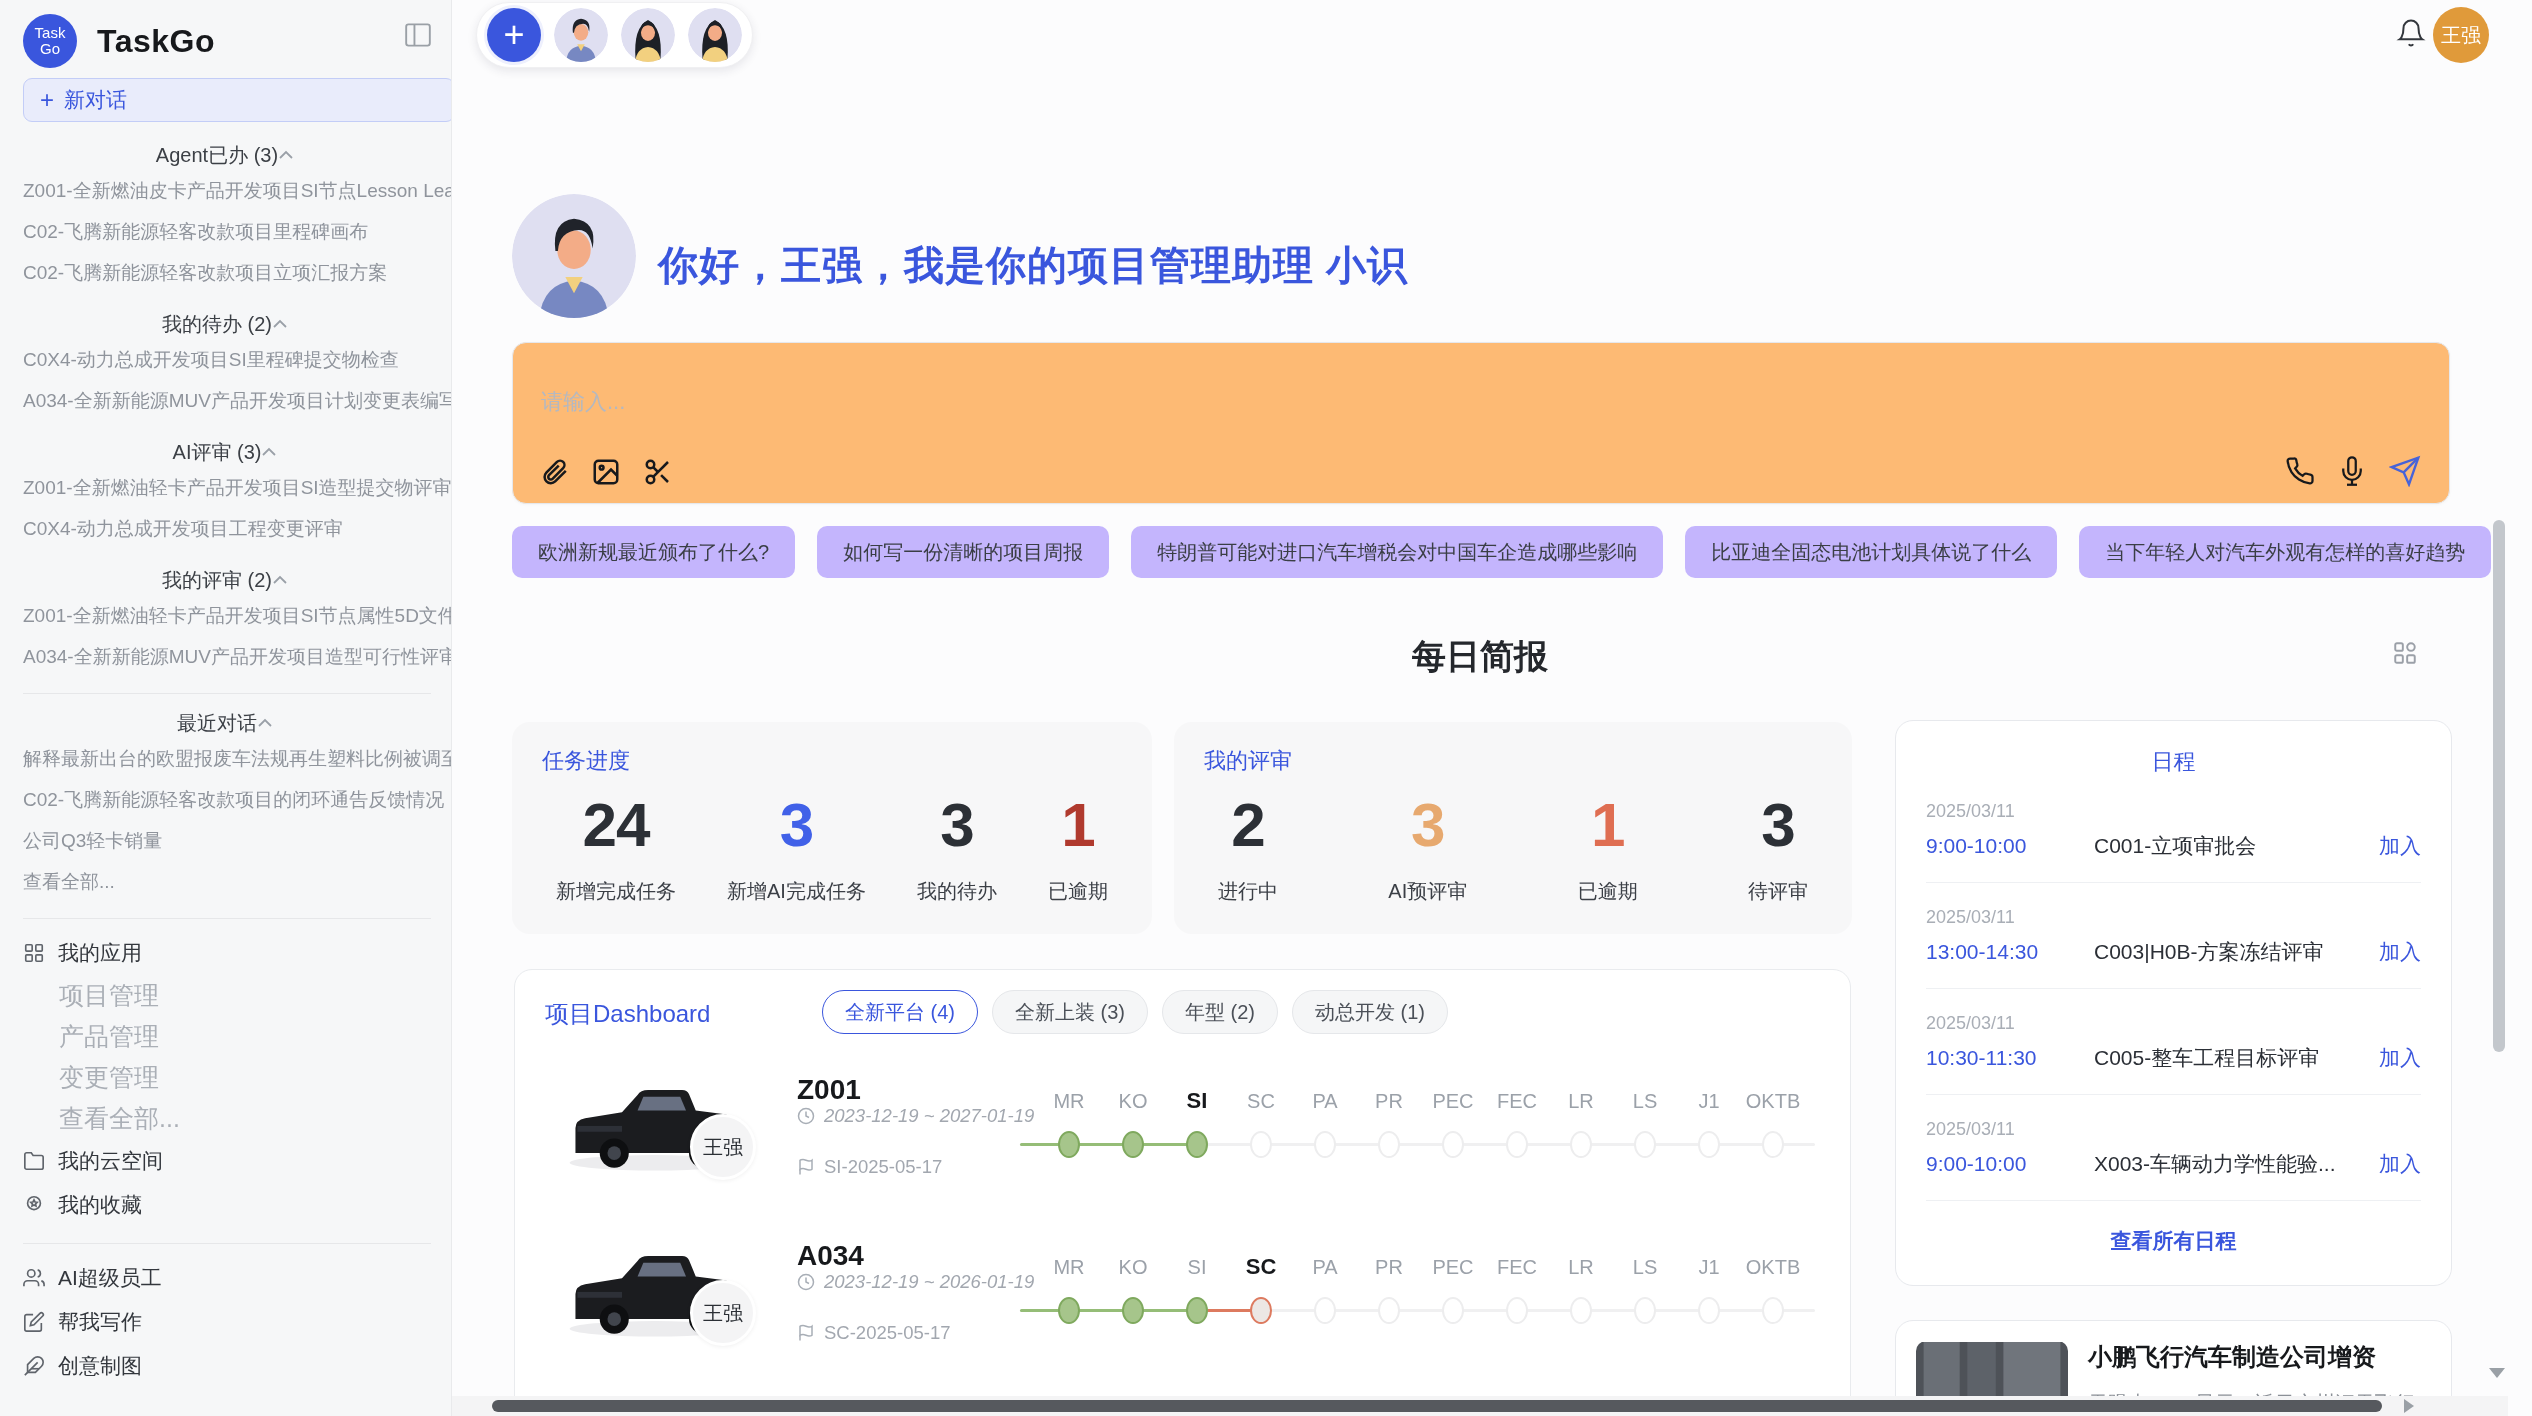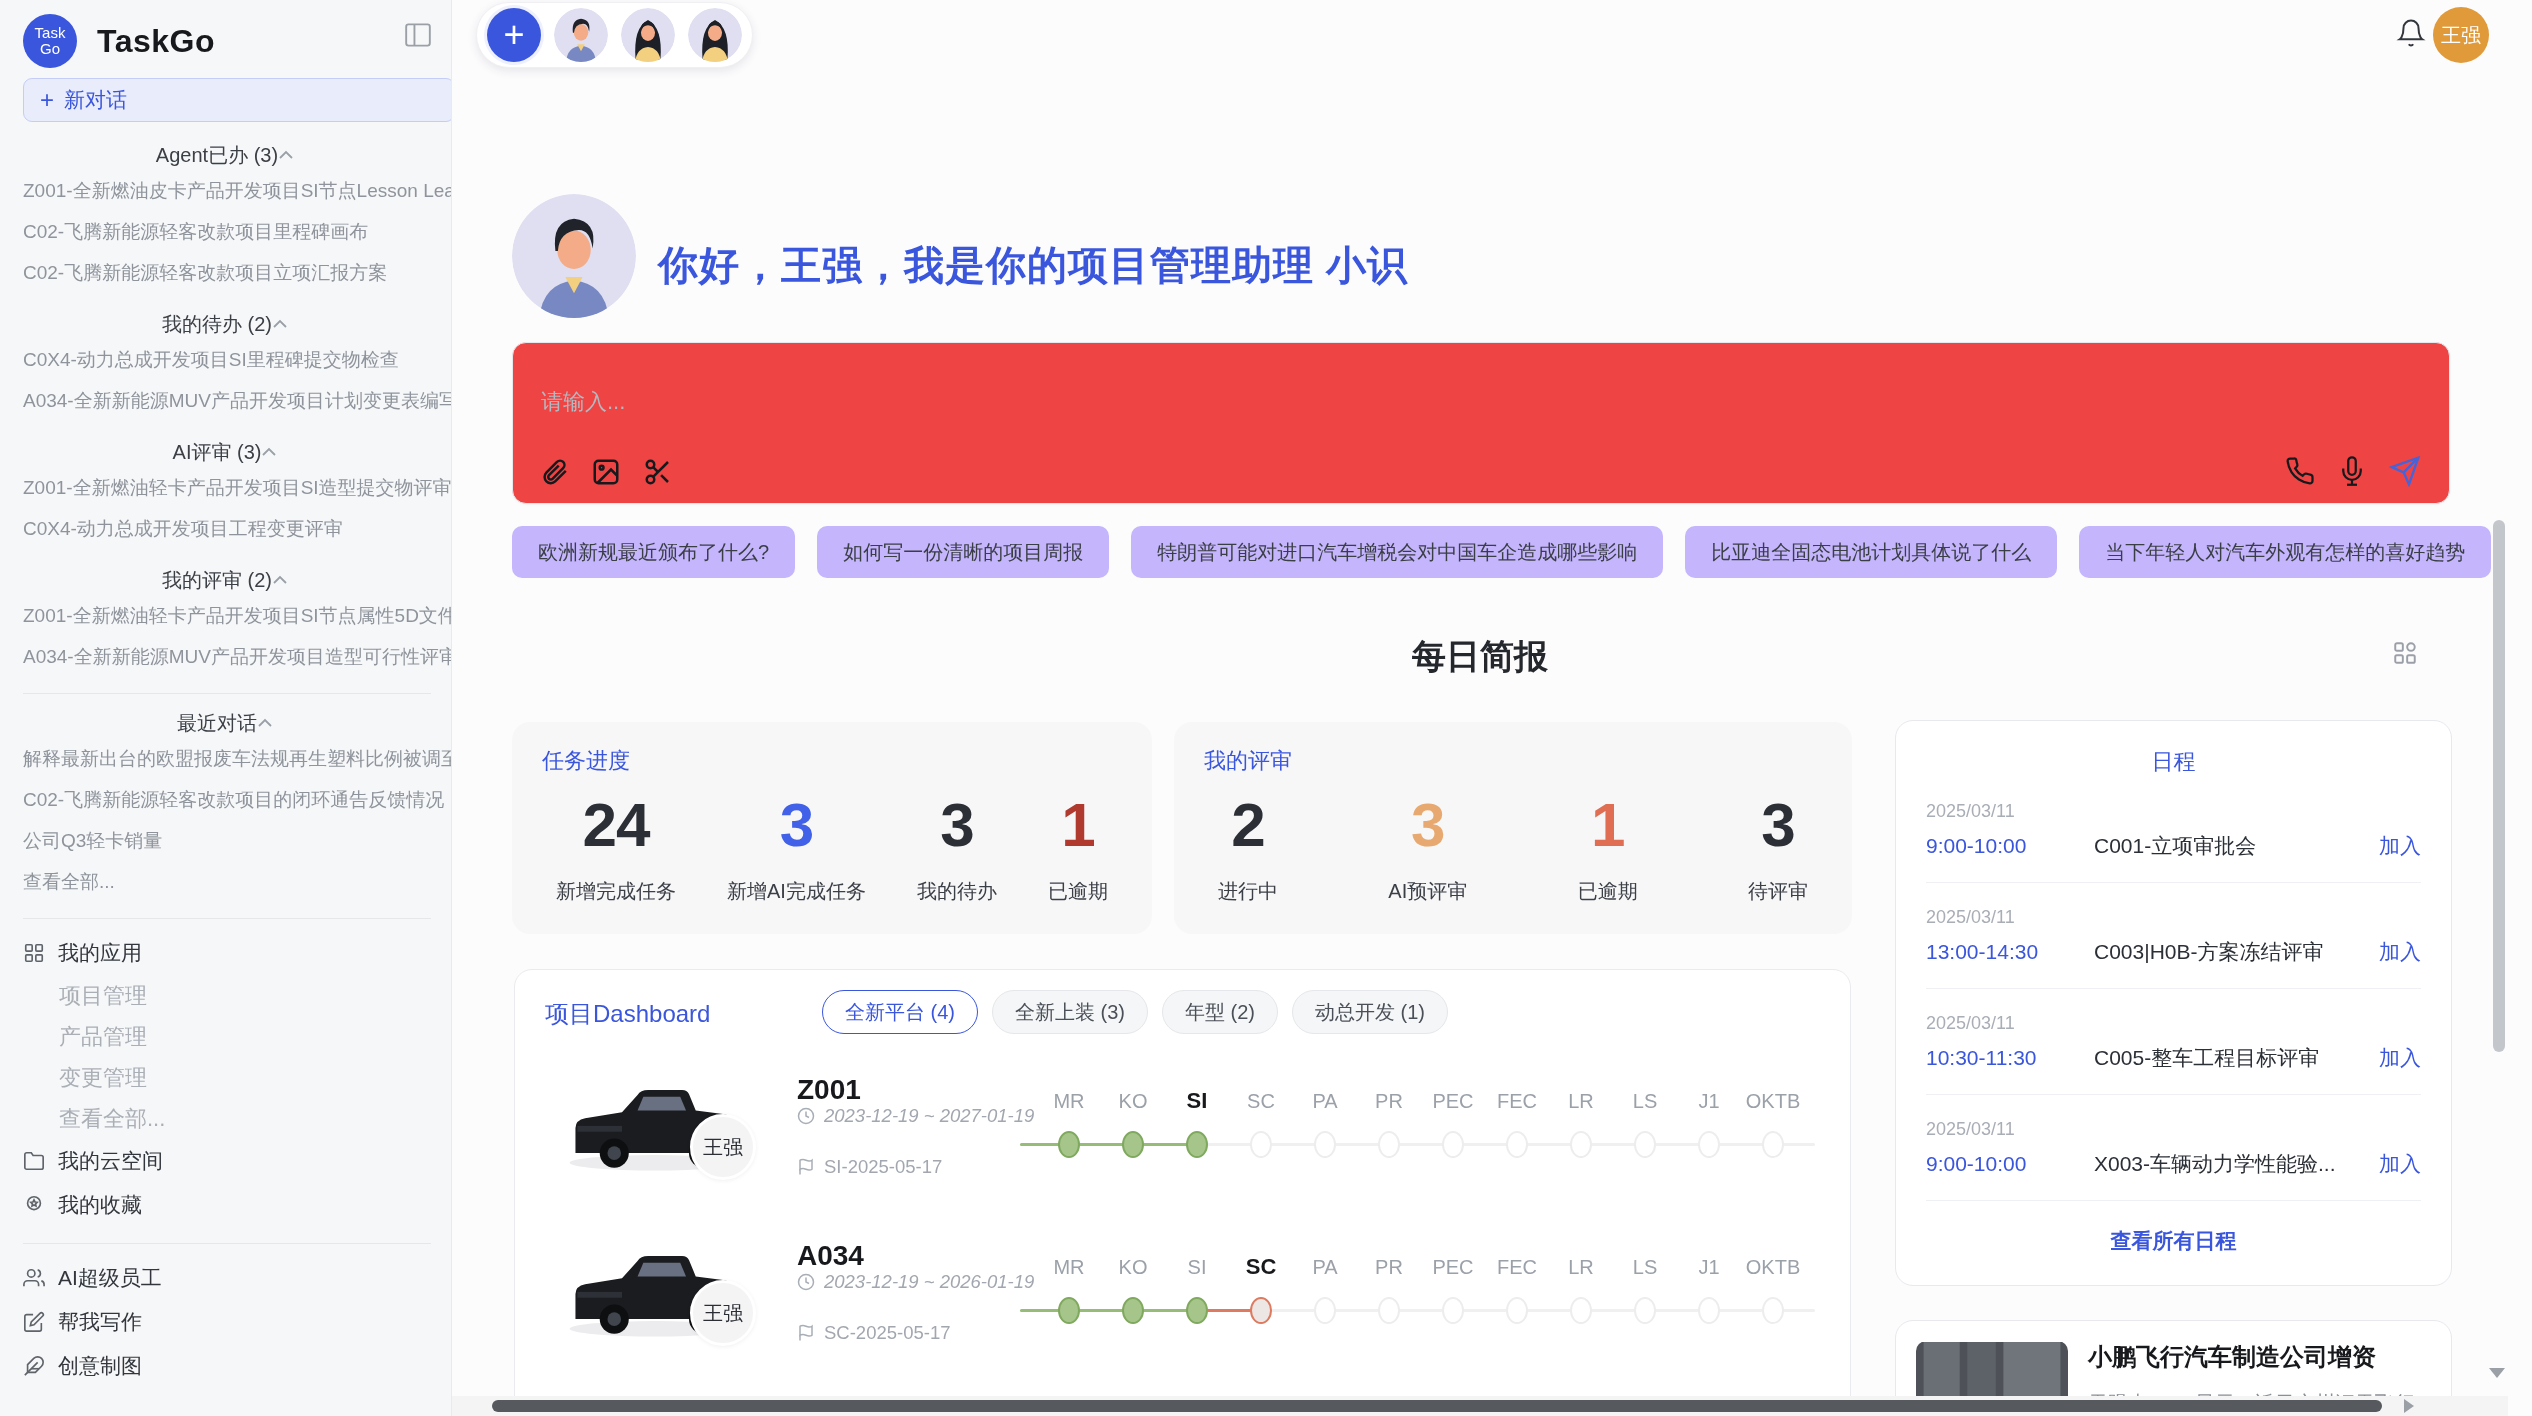--- a/index.html
+++ b/index.html
@@ -13,36 +13,36 @@
   .logo-circle { width:54px; height:54px; border-radius:50%; background:var(--accent,#3a56dd); color:#fff; display:flex; flex-direction:column; align-items:center; justify-content:center; font-size:15px; line-height:16px; font-weight:500; }
   .app-title { font-size:32px; font-weight:700; color:#17191c; margin-left:20px; letter-spacing:.5px; }
   .collapse-btn { position:absolute; right:18px; top:22px; cursor:pointer; }
   .new-chat { margin-top:8px; width:432px; height:44px; border:1px solid #c3cdf7; background:#e9ecfb; border-radius:9px; display:flex; align-items:center; padding-left:16px; color:var(--accent,#3a56dd); font-size:21px; font-weight:500; gap:10px; cursor:pointer; }
   .new-chat .plus { font-size:24px; font-weight:400; }
   .sec-header { margin-top:16px; height:30px; display:flex; align-items:center; justify-content:center; padding-right:24px; font-size:20px; color:#3c4046; font-weight:500; cursor:pointer; }
   .sec-header.first { margin-top:18px; }
   .side-item { height:41px; display:flex; align-items:center; font-size:19px; color:#8f949c; white-space:nowrap; overflow:hidden; padding-right:8px; cursor:pointer; }
   .side-divider { height:1px; background:#e6e7e9; margin-top:16px; margin-right:20px; }
   .icon-row { height:44px; display:flex; align-items:center; gap:13px; font-size:21px; color:#33373d; cursor:pointer; padding-right:12px; }
-  .sub-item { height:41px; display:flex; align-items:center; padding-left:36px; font-size:22px; color:#aaafb6; cursor:pointer; }
+  .sub-item { height:41px; display:flex; align-items:center; padding-left:36px; font-size:25px; color:#aaafb6; cursor:pointer; }
   .mt12 { margin-top:12px; } .mt14 { margin-top:14px; }
 
   
   .main { flex:1; position:relative; background:#fcfcfd; overflow:hidden; }
 
   .topbar-pill { position:absolute; left:24px; top:2px; height:66px; background:#fff; border:1px solid #f0f0f2; border-radius:33px; box-shadow:0 3px 10px rgba(40,44,70,.10); display:flex; align-items:center; gap:13px; padding:0 10px; }
   .plus-btn { width:54px; height:54px; border-radius:50%; background:var(--accent,#3a56dd); color:#fff; display:flex; align-items:center; justify-content:center; font-size:36px; font-weight:300; cursor:pointer; box-shadow:0 0 0 3px #eef0fd; }
   .mini-avatar { width:54px; height:54px; border-radius:50%; overflow:hidden; cursor:pointer; }
   .bell { position:absolute; left:1944px; top:18px; cursor:pointer; }
   .user-badge { position:absolute; left:1981px; top:7px; width:56px; height:56px; border-radius:50%; background:var(--user-avatar-bg,#e09a3a); color:#fff; font-size:20px; display:flex; align-items:center; justify-content:center; cursor:pointer; }
 
   .greet-avatar { position:absolute; left:60px; top:194px; width:124px; height:124px; border-radius:50%; overflow:hidden; }
   .greet-text { position:absolute; left:206px; top:238px; font-size:40px; font-weight:700; color:var(--accent,#3a56dd); letter-spacing:1px; }
 
-  .composer { position:absolute; left:60px; top:342px; width:1938px; height:162px; background:#ef4444; border:1px solid #e6e8ec; border-radius:14px; box-shadow:0 1px 3px rgba(0,0,0,.03); }
+  .composer { position:absolute; left:60px; top:342px; width:1938px; height:162px; background:#fdba74; border:1px solid #e6e8ec; border-radius:14px; box-shadow:0 1px 3px rgba(0,0,0,.03); }
   .composer textarea { position:absolute; left:28px; top:44px; width:1400px; height:44px; border:none; outline:none; resize:none; background:transparent; font-family:inherit; font-size:22px; color:#333; }
   .composer textarea::placeholder { color:#b4b8c0; }
   .comp-icons-left { position:absolute; left:26px; bottom:16px; display:flex; gap:22px; align-items:center; }
   .comp-icons-right { position:absolute; right:28px; bottom:16px; display:flex; gap:22px; align-items:center; }
   .comp-icons-left .ic, .comp-icons-right .ic { cursor:pointer; }
 
   .chips { position:absolute; left:60px; top:526px; display:flex; gap:22px; }
   .chip { height:52px; background:#c4b5fd; border-radius:10px; display:flex; align-items:center; padding:0 26px; font-size:20px; color:#3a3e45; cursor:pointer; white-space:nowrap; }
 
   .briefing-title { position:absolute; left:0; top:634px; width:2056px; text-align:center; font-size:34px; font-weight:700; color:#24272c; }

